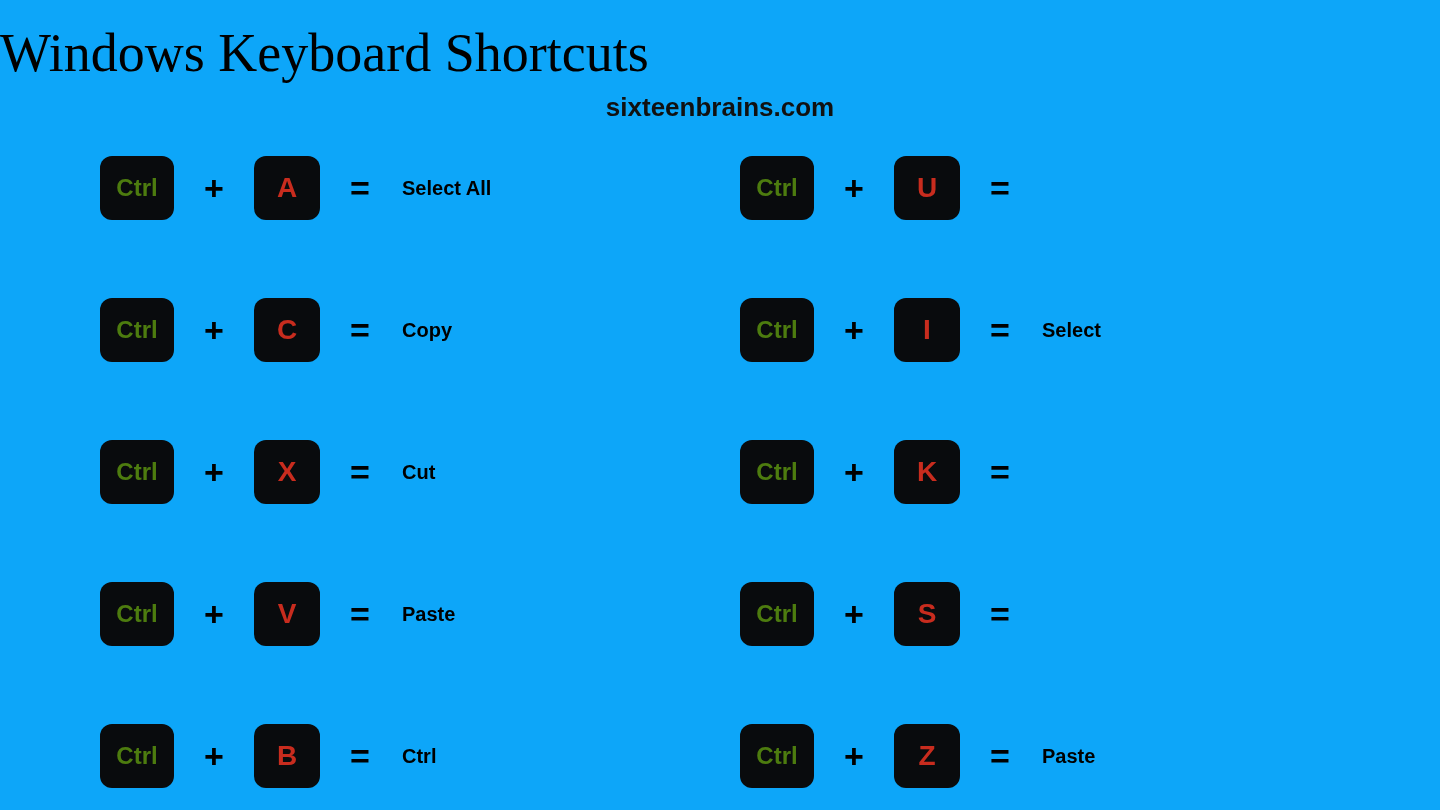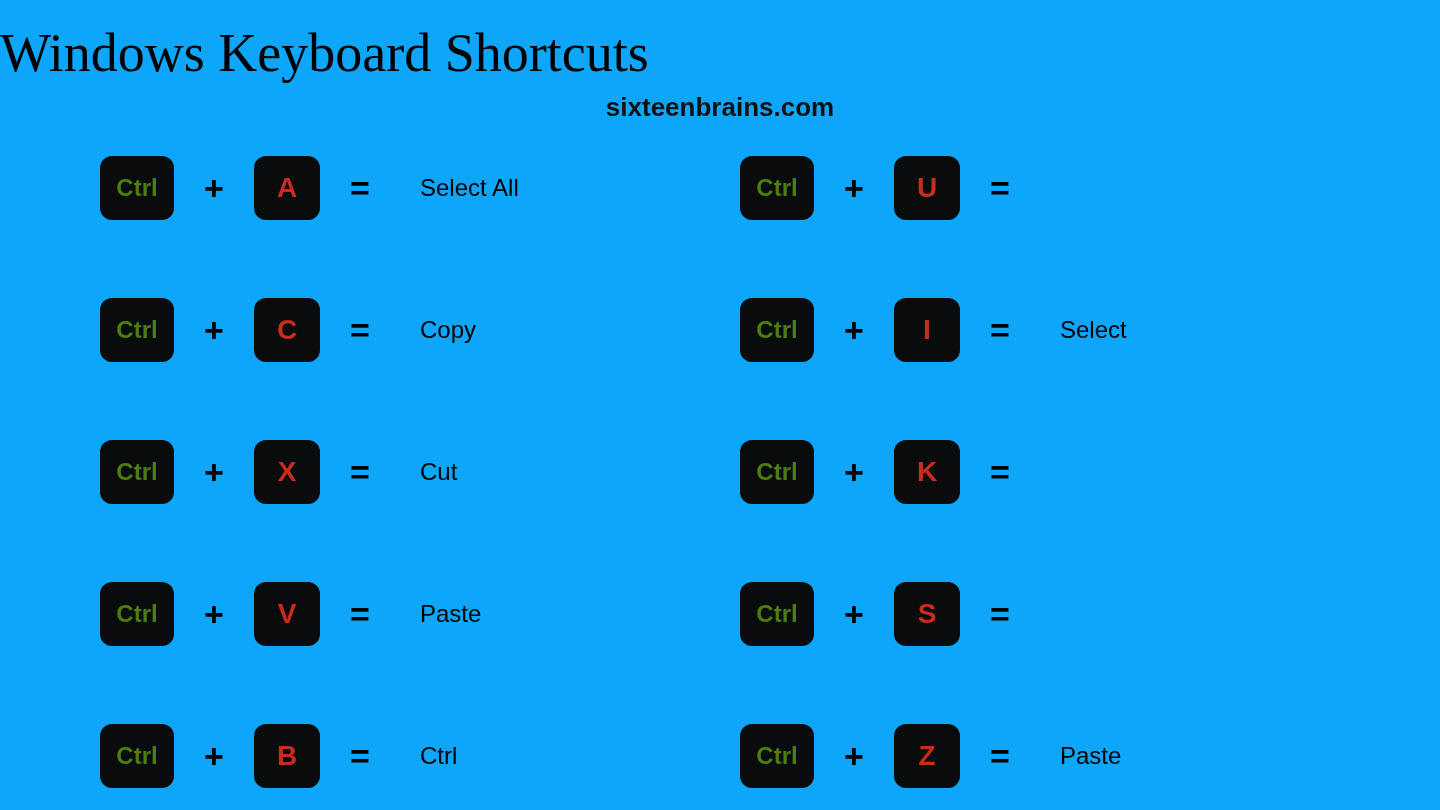--- a/index.html
+++ b/index.html
@@ -64,24 +64,24 @@
     .op {
       color: #000;
       font-weight: 800;
       font-size: 34px;
       width: 28px;
       text-align: center;
       font-family: "Helvetica Neue", Helvetica, Arial, sans-serif;
     }
     .action {
       color: #000;
-      font-weight: 400;
-      font-size: 24px;
+      font-weight: 700;
+      font-size: 20px;
       font-family: "Helvetica Neue", Helvetica, Arial, sans-serif;
-      margin-left: 20px;
+      margin-left: 2px;
     }
   </style>
 </head>
 <body>
 
 <div class="title">Windows Keyboard Shortcuts</div>
 <div class="subtitle">sixteenbrains.com</div>
 
 <div class="grid">
   <div class="row">

